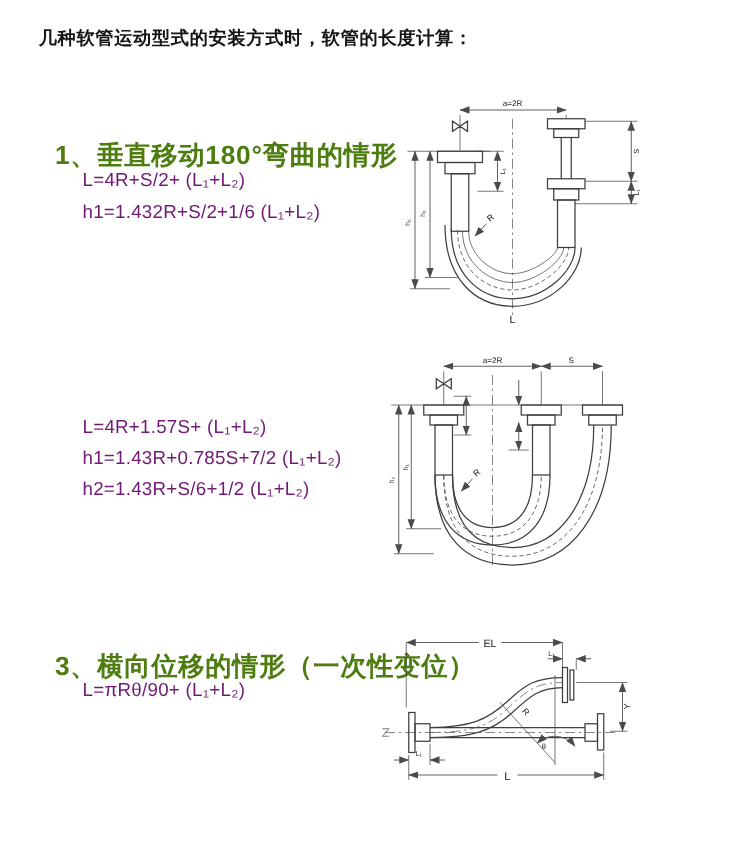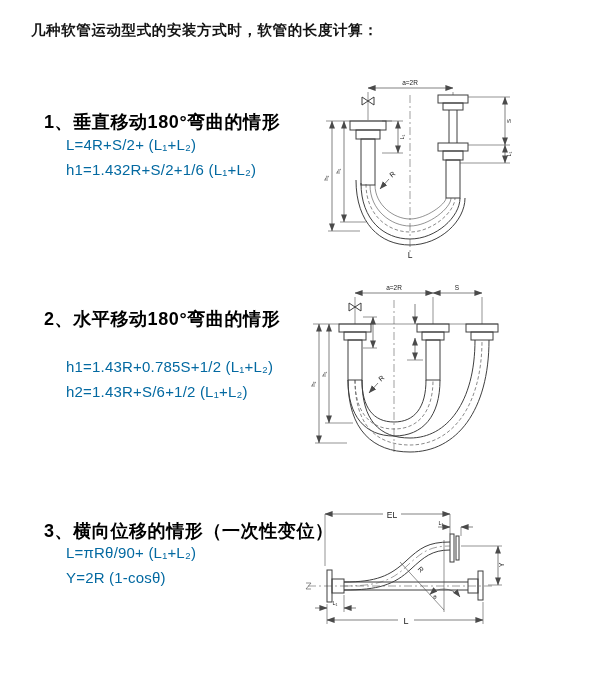--- a/index.html
+++ b/index.html
@@ -1,47 +1,46 @@
 <!DOCTYPE html>
 <html><head>
 <meta charset="utf-8">
 <style>
   html,body{margin:0;padding:0;background:#ffffff;}
   .page{position:relative;width:600px;height:675px;background:#fff;overflow:hidden;
         font-family:"Liberation Sans","DejaVu Sans",sans-serif;color:#111;text-decoration:underline;}
   .abs{position:absolute;white-space:nowrap;}
   .title{font-size:14.5px;font-weight:700;letter-spacing:.6px;color:#141414;}
-  .shead{font-size:18px;font-weight:700;letter-spacing:.6px;color:#000000;}
-  .formula{font-size:15px;font-weight:400;letter-spacing:.2px;color:#0369a1;}
+  .shead{font-size:21px;font-weight:700;letter-spacing:.6px;color:#4d7c0f;}
+  .formula{font-size:15px;font-weight:400;letter-spacing:.2px;color:#701a75;}
   svg.diag{position:absolute;}
   .oln{stroke:#3f3f3f;stroke-width:1;fill:none;}
   .thin{stroke:#4a4a4a;stroke-width:.6;fill:none;}
   .dln{stroke:#4a4a4a;stroke-width:.7;fill:none;}
   .cl{stroke:#5f5f5f;stroke-width:.6;fill:none;stroke-dasharray:8 3 2 3;}
   .dsh{stroke:#4a4a4a;stroke-width:.65;fill:none;stroke-dasharray:3.5 2.2;}
   svg text{fill:#1a1a1a;font-family:"Liberation Sans","DejaVu Sans",sans-serif;}
 </style>
 </head>
 <body>
 
 <div class="page">
 
   <div class="abs title" style="left:31px;top:21px">几种软管运动型式的安装方式时，软管的长度计算：</div>
 
   <div class="abs shead" style="left:44px;top:110px">1、垂直移动180°弯曲的情形</div>
   <div class="abs formula" style="left:66px;top:136px">L=4R+S/2+ (L₁+L₂)</div>
   <div class="abs formula" style="left:66px;top:161px">h1=1.432R+S/2+1/6 (L₁+L₂)</div>
 
-  <div class="abs shead" style="left:44px;top:307px">2、水平移动180°弯曲的情形</div>
-  <div class="abs formula" style="left:66px;top:358px">h1=1.43R+0.785S+1/2 (L₁+L₂)</div>
+  <div class="abs formula" style="left:66px;top:333px">L=4R+1.57S+ (L₁+L₂)</div>
+  <div class="abs formula" style="left:66px;top:358px">h1=1.43R+0.785S+7/2 (L₁+L₂)</div>
   <div class="abs formula" style="left:66px;top:383px">h2=1.43R+S/6+1/2 (L₁+L₂)</div>
 
   <div class="abs shead" style="left:44px;top:519px">3、横向位移的情形（一次性变位）</div>
   <div class="abs formula" style="left:66px;top:544px">L=πRθ/90+ (L₁+L₂)</div>
-  <div class="abs formula" style="left:66px;top:569px">Y=2R (1-cosθ)</div>
 
   <svg class="diag" style="left:308px;top:75px" width="292" height="190" viewBox="0 0 292 190">
     <defs>
       <marker id="m1" markerUnits="userSpaceOnUse" markerWidth="8" markerHeight="8" viewBox="0 0 10 10" refX="9.5" refY="5" orient="auto-start-reverse">
         <path d="M0,1.3 L10,5 L0,8.7 Z" fill="#4a4a4a"></path>
       </marker>
       <pattern id="p1" width="4" height="4" patternUnits="userSpaceOnUse">
         <path d="M0,4 L4,0 M0,0 L4,4" stroke="#5a5a5a" stroke-width="0.45"></path>
       </pattern>
     </defs>

